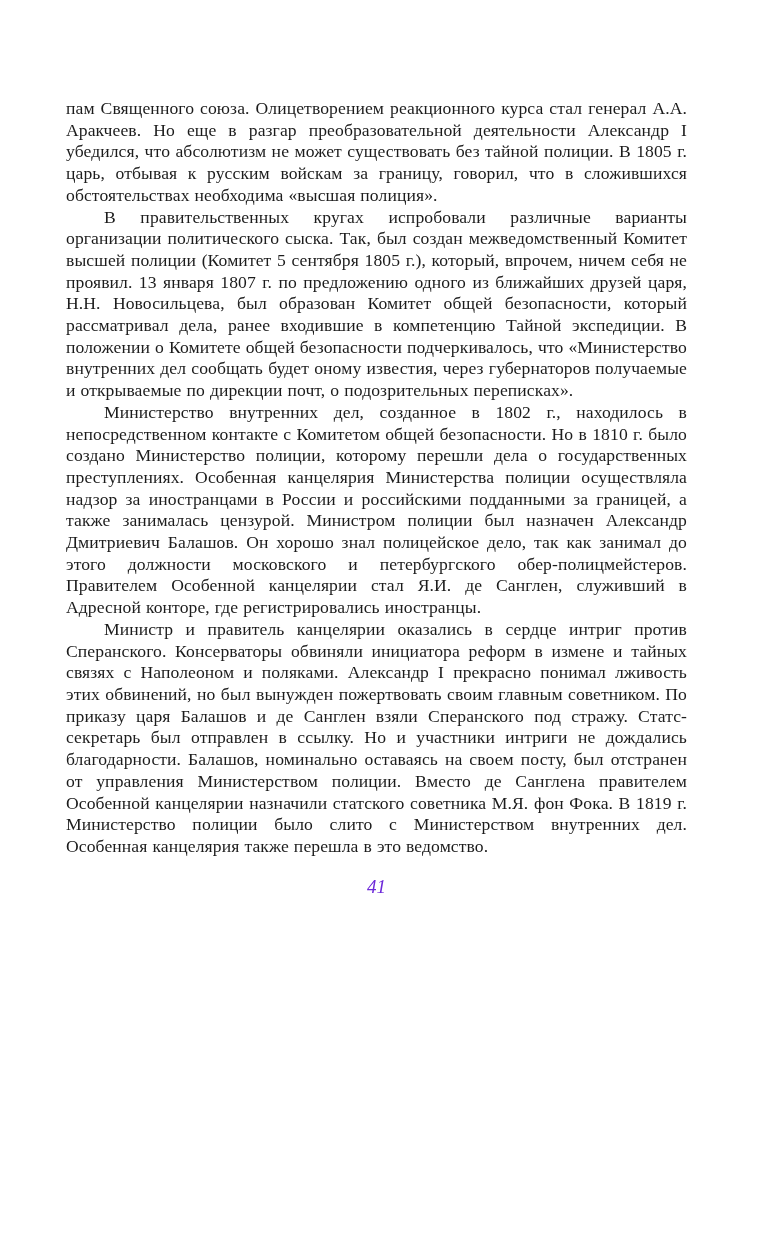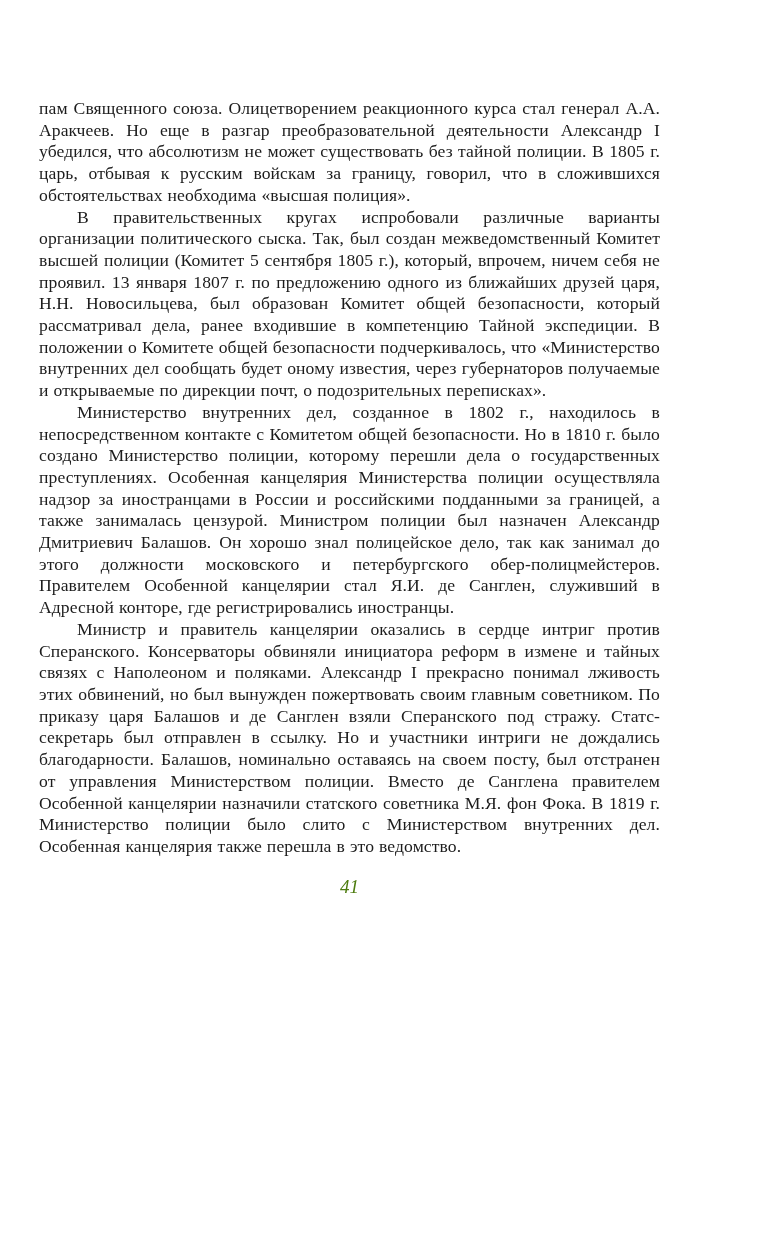--- a/index.html
+++ b/index.html
@@ -11,21 +11,21 @@
     width: 768px;
     height: 1240px;
     overflow: hidden;
     font-family: "Liberation Serif", "DejaVu Serif", serif;
     color: #1c1c1c;
   }
   .page {
     box-sizing: border-box;
     width: 768px;
     height: 1240px;
-    padding: 98px 72px 0 39px;
+    padding: 98px 72px 0 66px;
     background: #ffffff;
   }
   .text-block {
     width: 621px;
   }
   .para {
     margin: 0;
     font-size: 17.6px;
     line-height: 21.7px;
     text-align: justify;
@@ -35,21 +35,21 @@
   }
   .para.no-indent {
     text-indent: 0;
   }
   .page-number {
     margin-top: 18px;
     width: 621px;
     text-align: center;
     font-style: italic;
     font-size: 19px;
-    color: #4d7c0f;
+    color: #6d28d9;
   }
 </style>
 </head>
 <body>
 
 <div class="page">
   <div class="text-block">
     <p class="para no-indent">пам Священного союза. Олицетворением реакционного курса стал генерал А.А. Аракчеев. Но еще в разгар преобразовательной деятельности Александр I убедился, что абсолютизм не может существовать без тайной полиции. В 1805 г. царь, отбывая к русским войскам за границу, говорил, что в сложившихся обстоятельствах необходима «высшая полиция».</p>
     <p class="para">В правительственных кругах испробовали различные варианты организации политического сыска. Так, был создан межведомственный Комитет высшей полиции (Комитет 5 сентября 1805 г.), который, впрочем, ничем себя не проявил. 13 января 1807 г. по предложению одного из ближайших друзей царя, Н.Н. Новосильцева, был образован Комитет общей безопасности, который рассматривал дела, ранее входившие в компетенцию Тайной экспедиции. В положении о Комитете общей безопасности подчеркивалось, что «Министерство внутренних дел сообщать будет оному известия, через губернаторов получаемые и открываемые по дирекции почт, о подозрительных переписках».</p>
     <p class="para">Министерство внутренних дел, созданное в 1802 г., находилось в непосредственном контакте с Комитетом общей безопасности. Но в 1810 г. было создано Министерство полиции, которому перешли дела о государственных преступлениях. Особенная канцелярия Министерства полиции осуществляла надзор за иностранцами в России и российскими подданными за границей, а также занималась цензурой. Министром полиции был назначен Александр Дмитриевич Балашов. Он хорошо знал полицейское дело, так как занимал до этого должности московского и петербургского обер-полицмейстеров. Правителем Особенной канцелярии стал Я.И. де Санглен, служивший в Адресной конторе, где регистрировались иностранцы.</p>

